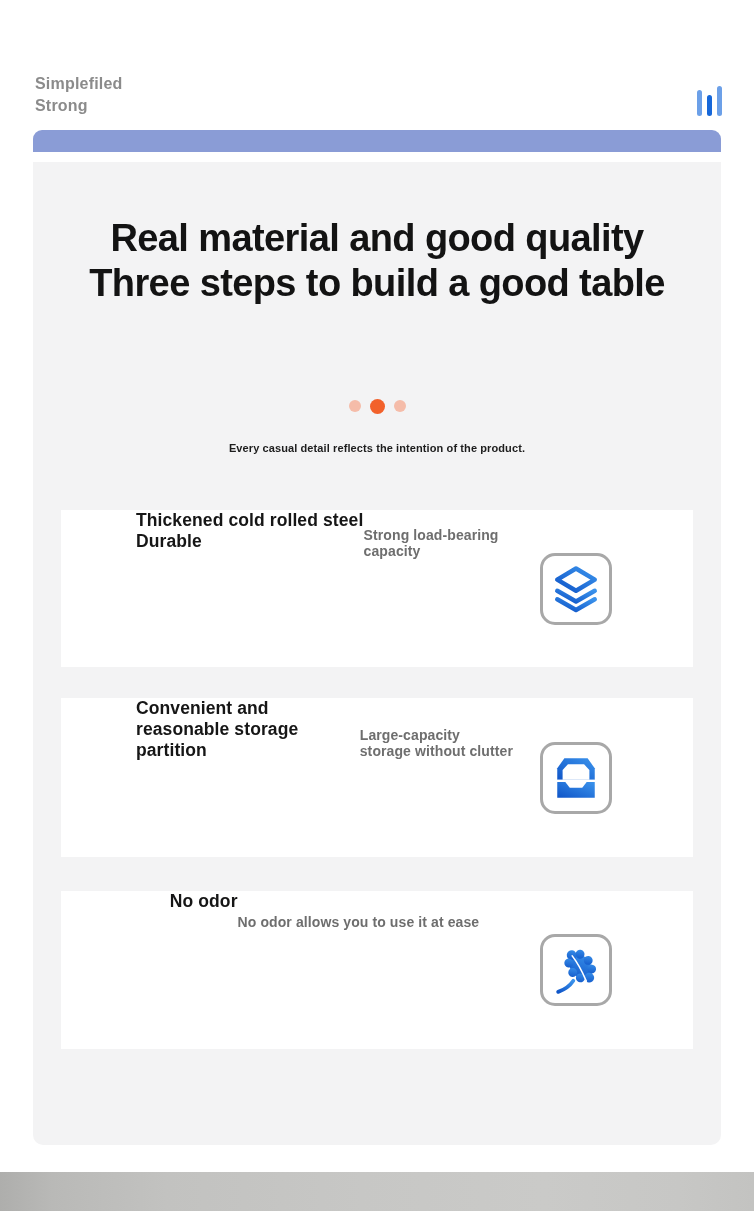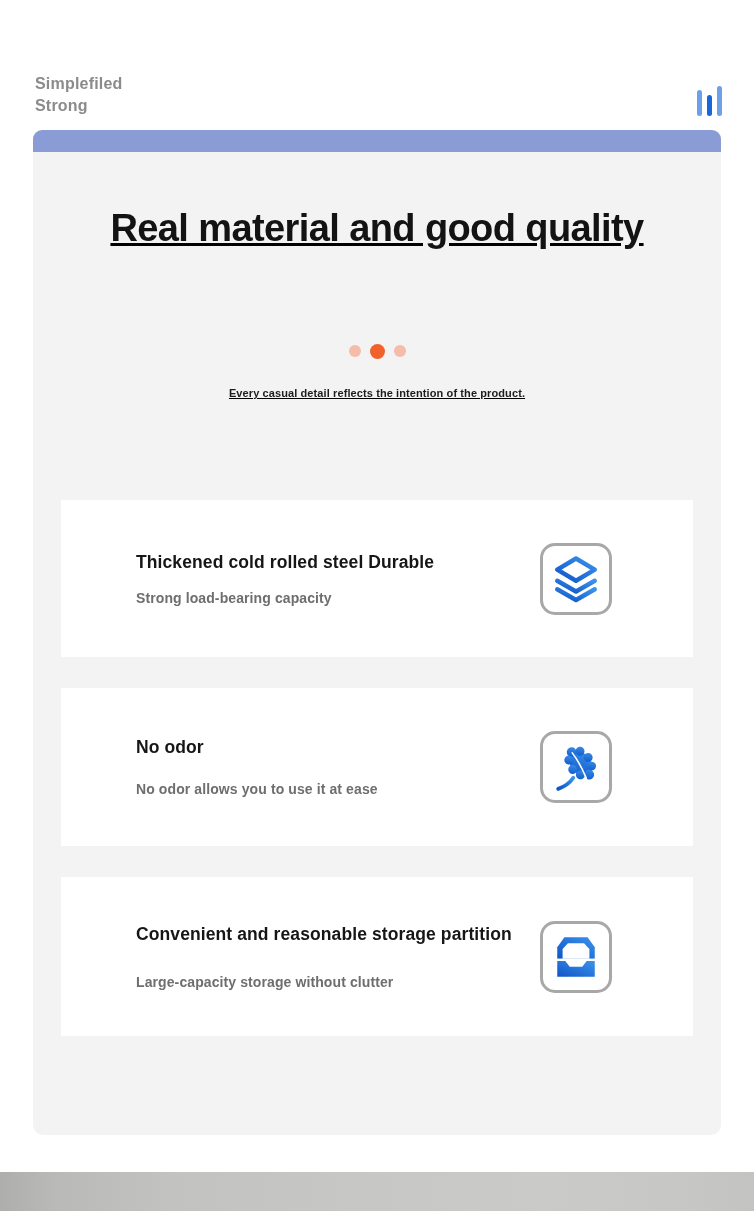--- a/index.html
+++ b/index.html
@@ -21,24 +21,23 @@
 
   
   .banner {
     position: absolute; left: 33px; top: 130px; width: 688px; height: 22px;
     background: var(--banner-blue, #8a9cd6);
     border-radius: 9px 9px 0 0;
   }
 
   
   .panel {
-    position: absolute; left: 33px; top: 152px; width: 688px; height: 983px;
+    position: absolute; left: 33px; top: 162px; width: 688px; height: 983px;
     background: var(--panel-gray, #f3f3f4);
     border-radius: 0 0 10px 10px;
-    text-decoration: underline;
   }
 
   .hero-title {
     margin-top: 54px;
     text-align: center;
     font-size: 38px; line-height: 45px; font-weight: 700;
     color: #131313; letter-spacing: -0.6px;
   }
 
   .dots {
@@ -62,21 +61,21 @@
   
   .cards { position: absolute; left: 28px; top: 348px; width: 632px; }
   .card {
     width: 632px; height: 157px; background: var(--card-white, #ffffff);
     position: relative; margin-bottom: 31px;
   }
   .card-2 { height: 159px; margin-bottom: 34px; }
   .card-3 { height: 158px; }
   .card-text {
     position: absolute; left: 75px; top: 0; bottom: 0; right: 180px;
-    display: flex; flex-direction: column; justify-content: center;
+    display: flex; flex-direction: row; justify-content: center;
   }
   .card-title { font-size: 17.5px; font-weight: 700; color: #161616; letter-spacing: 0.1px; }
   .card-desc  { font-size: 14px; font-weight: 700; color: #6e6e6e; letter-spacing: 0.1px; }
   .card-1 .card-desc { margin-top: 17px; }
   .card-2 .card-desc { margin-top: 29px; }
   .card-3 .card-desc { margin-top: 23px; }
 
   .icon-box {
     position: absolute; right: 81px; top: 50%; transform: translateY(-50%);
     width: 72px; height: 72px; background: #ffffff;
@@ -110,20 +109,21 @@
       <rect x="21" y="0" width="5" height="30" rx="2.5" fill="#6ca0e8"></rect>
     </svg>
   </div>
 
   <div class="banner"></div>
 
   <div class="panel">
 
     <div class="hero-title">
       <div>Real material and good quality</div>
+      <div>Three steps to build a good table</div>
     </div>
 
     <div class="dots">
       <span class="dot"></span>
       <span class="dot active"></span>
       <span class="dot"></span>
     </div>
 
     <div class="hero-subtitle">Every casual detail reflects the intention of the product.</div>
 
@@ -138,20 +138,42 @@
           <svg viewBox="0 0 56 56" xmlns="http://www.w3.org/2000/svg">
             <defs>
               <linearGradient id="gA" x1="0" y1="1" x2="1" y2="0">
                 <stop offset="0" stop-color="#0f55c8"></stop>
                 <stop offset="1" stop-color="#3b93ec"></stop>
               </linearGradient>
             </defs>
             <path d="M28 5 L49 17.5 L28 30 L7 17.5 Z" fill="none" stroke="url(#gA)" stroke-width="5" stroke-linejoin="round"></path>
             <path d="M7 30 L28 42 L49 30" fill="none" stroke="url(#gA)" stroke-width="5" stroke-linecap="round" stroke-linejoin="round"></path>
             <path d="M7 39.5 L28 51.5 L49 39.5" fill="none" stroke="url(#gA)" stroke-width="5" stroke-linecap="round" stroke-linejoin="round"></path>
+          </svg>
+        </div>
+      </div>
+
+      <div class="card card-2">
+        <div class="card-text">
+          <div class="card-title">Convenient and reasonable storage partition</div>
+          <div class="card-desc">Large-capacity storage without clutter</div>
+        </div>
+        <div class="icon-box">
+          <svg viewBox="0 0 56 56" xmlns="http://www.w3.org/2000/svg">
+            <defs>
+              <linearGradient id="gB" x1="0" y1="1" x2="1" y2="0">
+                <stop offset="0" stop-color="#0f55c8"></stop>
+                <stop offset="1" stop-color="#3b93ec"></stop>
+              </linearGradient>
+            </defs>
+            <path d="M7 30 L7 17 L15 6 L41 6 L49 17 L49 30 Z" fill="url(#gB)"></path>
+            <path d="M13 30 L13 19 L19 12.5 L37 12.5 L43 19 L43 30 Z" fill="#ffffff"></path>
+            <rect x="7" y="30" width="42" height="2.6" fill="#ffffff"></rect>
+            <path d="M7 32.6 L49 32.6 L49 50 L7 50 Z" fill="url(#gB)"></path>
+            <path d="M16 32.6 L21 39 L35 39 L40 32.6 Z" fill="#ffffff"></path>
           </svg>
         </div>
       </div>
 
       <div class="card card-3">
         <div class="card-text">
           <div class="card-title">No odor</div>
           <div class="card-desc">No odor allows you to use it at ease</div>
         </div>
         <div class="icon-box">
@@ -172,40 +194,18 @@
               <circle cx="25" cy="34" r="5" fill="url(#gC)"></circle>
               <circle cx="22" cy="24" r="5" fill="url(#gC)"></circle>
               <circle cx="25" cy="13" r="5" fill="url(#gC)"></circle>
               <path d="M33 9 C33 18 31 30 28 41" fill="none" stroke="#ffffff" stroke-width="1.8" stroke-linecap="round"></path>
             </g>
             <path d="M25 40 C21 46 15 50 8 52.5" fill="none" stroke="url(#gC)" stroke-width="4.2" stroke-linecap="round"></path>
           </svg>
         </div>
       </div>
 
-      <div class="card card-2">
-        <div class="card-text">
-          <div class="card-title">Convenient and reasonable storage partition</div>
-          <div class="card-desc">Large-capacity storage without clutter</div>
-        </div>
-        <div class="icon-box">
-          <svg viewBox="0 0 56 56" xmlns="http://www.w3.org/2000/svg">
-            <defs>
-              <linearGradient id="gB" x1="0" y1="1" x2="1" y2="0">
-                <stop offset="0" stop-color="#0f55c8"></stop>
-                <stop offset="1" stop-color="#3b93ec"></stop>
-              </linearGradient>
-            </defs>
-            <path d="M7 30 L7 17 L15 6 L41 6 L49 17 L49 30 Z" fill="url(#gB)"></path>
-            <path d="M13 30 L13 19 L19 12.5 L37 12.5 L43 19 L43 30 Z" fill="#ffffff"></path>
-            <rect x="7" y="30" width="42" height="2.6" fill="#ffffff"></rect>
-            <path d="M7 32.6 L49 32.6 L49 50 L7 50 Z" fill="url(#gB)"></path>
-            <path d="M16 32.6 L21 39 L35 39 L40 32.6 Z" fill="#ffffff"></path>
-          </svg>
-        </div>
-      </div>
-
     </div>
   </div>
 
   <div class="footer-surface"></div>
 
 </div>
 
 </body></html>

